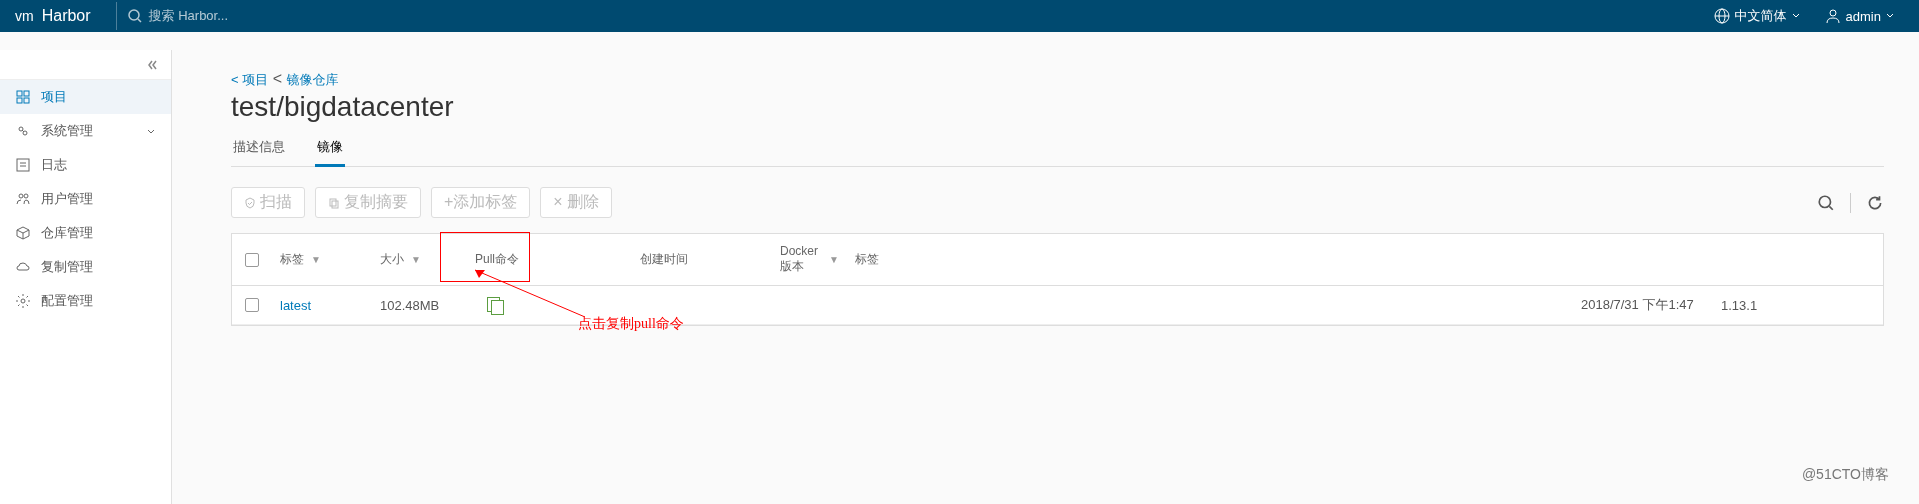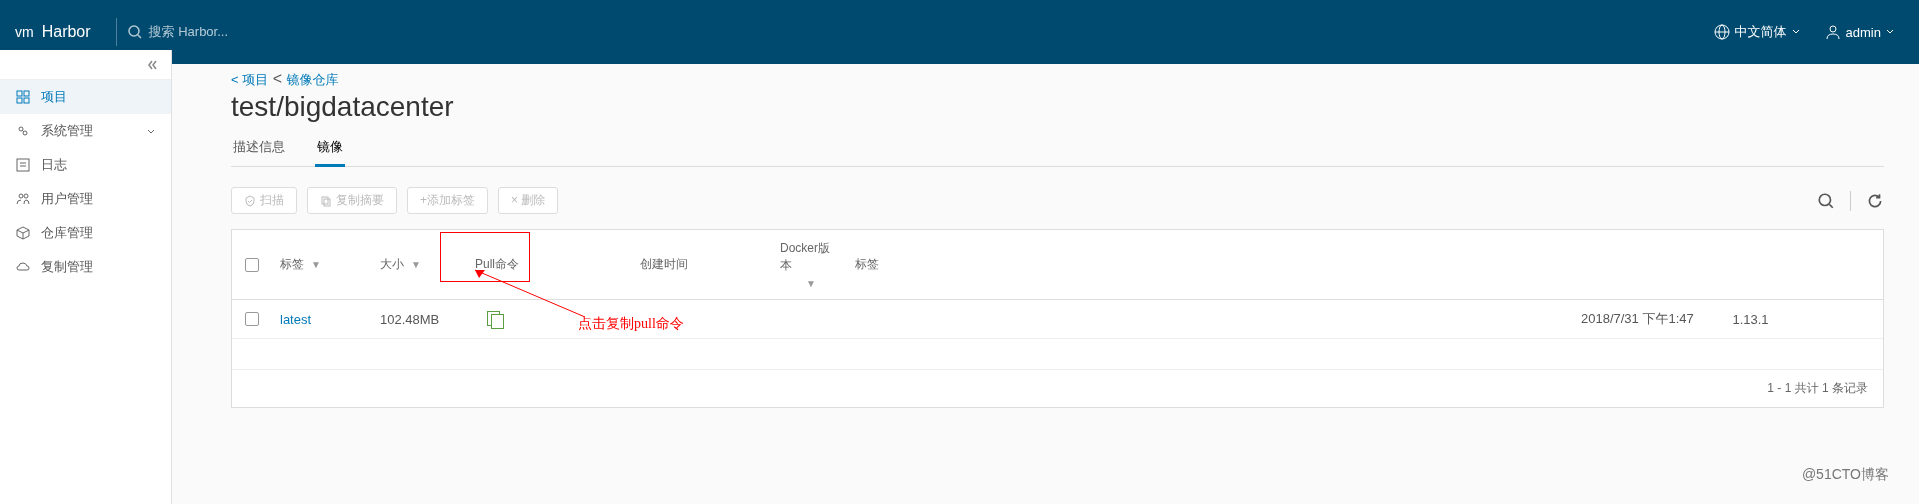--- a/index.html
+++ b/index.html
@@ -1,19 +1,19 @@
 <!DOCTYPE html>
 <html><head>
   <meta charset="utf-8">
   <style>
     * { margin: 0; padding: 0; box-sizing: border-box; font-family: "Microsoft YaHei", Arial, sans-serif; }
     body { background: #fafafa; overflow: hidden; width: 1919px; height: 504px; position: relative; }
     
     
-    .header { height: 64px; background: #004a70; display: flex; align-items: center; color: white; }
+    .header { height: 32px; background: #004a70; display: flex; align-items: center; color: white; }
     .logo { display: flex; align-items: center; padding: 0 15px; font-size: 16px; font-weight: 500; }
     .logo-vm { font-size: 14px; margin-right: 8px; }
     .header-divider { width: 1px; height: 28px; background: rgba(255,255,255,0.3); margin: 0 10px; }
     .search { display: flex; align-items: center; color: rgba(255,255,255,0.7); font-size: 13px; }
     .search-icon { margin-right: 6px; }
     .header-right { margin-left: auto; display: flex; align-items: center; padding-right: 25px; gap: 25px; }
     .header-link { display: flex; align-items: center; color: white; font-size: 13px; cursor: pointer; gap: 5px; }
     
     
     .sidebar { position: absolute; top: 50px; left: 0; width: 172px; height: calc(100% - 50px); background: #fff; border-right: 1px solid #e0e0e0; }
@@ -27,38 +27,38 @@
     .main { position: absolute; top: 50px; left: 196px; right: 0; bottom: 0; padding: 20px 35px; }
     .breadcrumb { font-size: 13px; color: #0079b8; cursor: pointer; }
     .breadcrumb-sep { color: #565656; }
     .page-title { font-size: 28px; color: #333; font-weight: 300; margin-top: 2px; margin-bottom: 15px; }
     
     .tabs { display: flex; gap: 28px; border-bottom: 1px solid #ddd; margin-bottom: 20px; }
     .tab { padding: 0 2px 8px; font-size: 13px; color: #565656; cursor: pointer; }
     .tab.active { color: #000; border-bottom: 3px solid #0079b8; margin-bottom: -1px; font-weight: 500; }
     
     .toolbar { display: flex; gap: 10px; margin-bottom: 15px; align-items: center; }
-    .btn { border: 1px solid #ccc; background: #fff; padding: 4px 12px; font-size: 12px; color: #999; border-radius: 3px; cursor: pointer; display: flex; align-items: center; gap: 4px; }
+    .btn { border: 1px solid #ccc; background: #fff; padding: 4px 12px; font-size: 16px; color: #999; border-radius: 3px; cursor: pointer; display: flex; align-items: center; gap: 4px; }
     .btn.disabled { color: #bbb; border-color: #ddd; cursor: not-allowed; }
     .toolbar-right { margin-left: auto; display: flex; align-items: center; gap: 15px; }
     .icon-btn { cursor: pointer; color: #565656; font-size: 15px; }
     .vdivider { width: 1px; height: 20px; background: #ccc; }
     
     .grid { border: 1px solid #ddd; background: #fff; }
     .grid-header, .grid-row { display: flex; align-items: center; }
     .grid-header { border-bottom: 1px solid #ddd; font-size: 12px; color: #666; font-weight: 500; }
     .grid-row { border-bottom: 1px solid #eee; font-size: 13px; color: #565656; }
     .cell { padding: 10px 8px; display: flex; align-items: center; gap: 4px; }
     .cell.chk { width: 40px; justify-content: center; }
     .cell.tag { width: 100px; }
     .cell.size { width: 95px; }
     .cell.pull { width: 165px; }
     .cell.author { flex: 1; }
     .cell.created { width: 140px; }
-    .cell.docker { width: 75px; flex-direction: column; }
+    .cell.docker { width: 75px; }
     .cell.labels { width: 95px; }
     .link { color: #0079b8; cursor: pointer; }
     .checkbox { width: 14px; height: 14px; border: 1px solid #999; border-radius: 2px; cursor: pointer; }
     .filter-icon { color: #999; font-size: 10px; margin-left: 3px; }
     
     .copy-icon { width: 16px; height: 16px; position: relative; cursor: pointer; margin-left: 12px; }
     .copy-icon::before, .copy-icon::after { content: ''; position: absolute; width: 11px; height: 13px; border: 1.5px solid #5b9d40; }
     .copy-icon::before { top: 0; left: 0; background: #fff; }
     .copy-icon::after { top: 3px; left: 4px; background: #fff; }
     
@@ -183,20 +183,29 @@
       </span>
     <span>仓库管理</span>
   </div>
   <div class="nav-item sub">
     <span>
         <svg width="16" height="16" viewBox="0 0 16 16">
           <path d="M4 11 Q2 11 2 9 Q2 7 4 7 Q4 4 8 4 Q11 4 12 7 Q14 7 14 9 Q14 11 12 11 Z" fill="none" stroke="#666"></path>
         </svg>
       </span>
     <span>复制管理</span>
+  </div>
+  <div class="nav-item sub">
+    <span>
+        <svg width="16" height="16" viewBox="0 0 16 16">
+          <circle cx="8" cy="8" r="2" fill="none" stroke="#666"></circle>
+          <path d="M8 3 L8 1 M8 15 L8 13 M13 8 L15 8 M1 8 L3 8 M11.5 4.5 L13 3 M3 13 L4.5 11.5 M11.5 11.5 L13 13 M3 3 L4.5 4.5" stroke="#666"></path>
+        </svg>
+      </span>
+    <span>配置管理</span>
   </div>
 </div>
 
 <div class="main">
   <div>
     <span class="breadcrumb">&lt; 项目</span>
     <span class="breadcrumb-sep">&lt; </span><span class="breadcrumb">镜像仓库</span>
   </div>
   <h1 class="page-title">test/bigdatacenter</h1>
 
@@ -272,21 +281,20 @@
         </div>
       <div class="cell size">102.48MB</div>
       <div class="cell pull">
           <div class="copy-icon"></div>
         </div>
       <div class="cell author"></div>
       <div class="cell created">2018/7/31 下午1:47</div>
       <div class="cell docker">1.13.1</div>
       <div class="cell labels"></div>
     </div>
-    <div class="grid-footer">1 - 1 共计 1 条记录</div>
   </div>
 </div>
 
 <div class="red-box" style="top:232px; left:440px; width:90px; height:50px;"></div>
 <svg class="arrow-svg" style="top:262px; left:465px;" width="130" height="70">
   <line x1="120" y1="55" x2="10" y2="8" stroke="red" stroke-width="1"></line>
   <polygon points="10,8 20,8 14,16" fill="red"></polygon>
 </svg>
 <div class="annotation-text" style="top:315px; left:578px;">点击复制pull命令</div>
 <div class="watermark">@51CTO博客</div>

